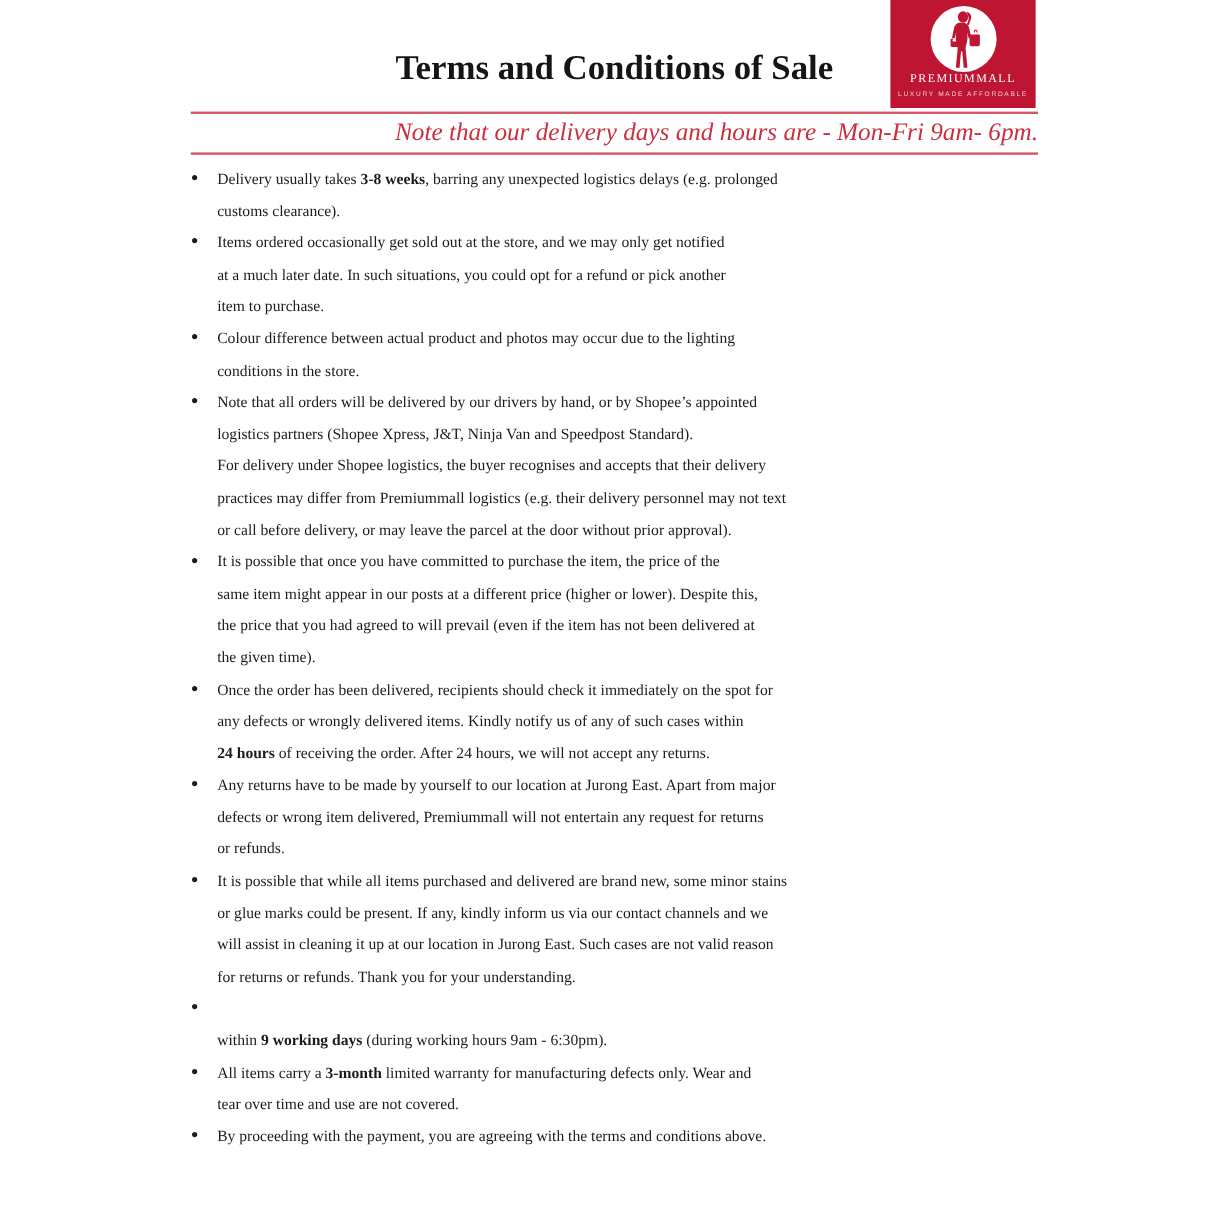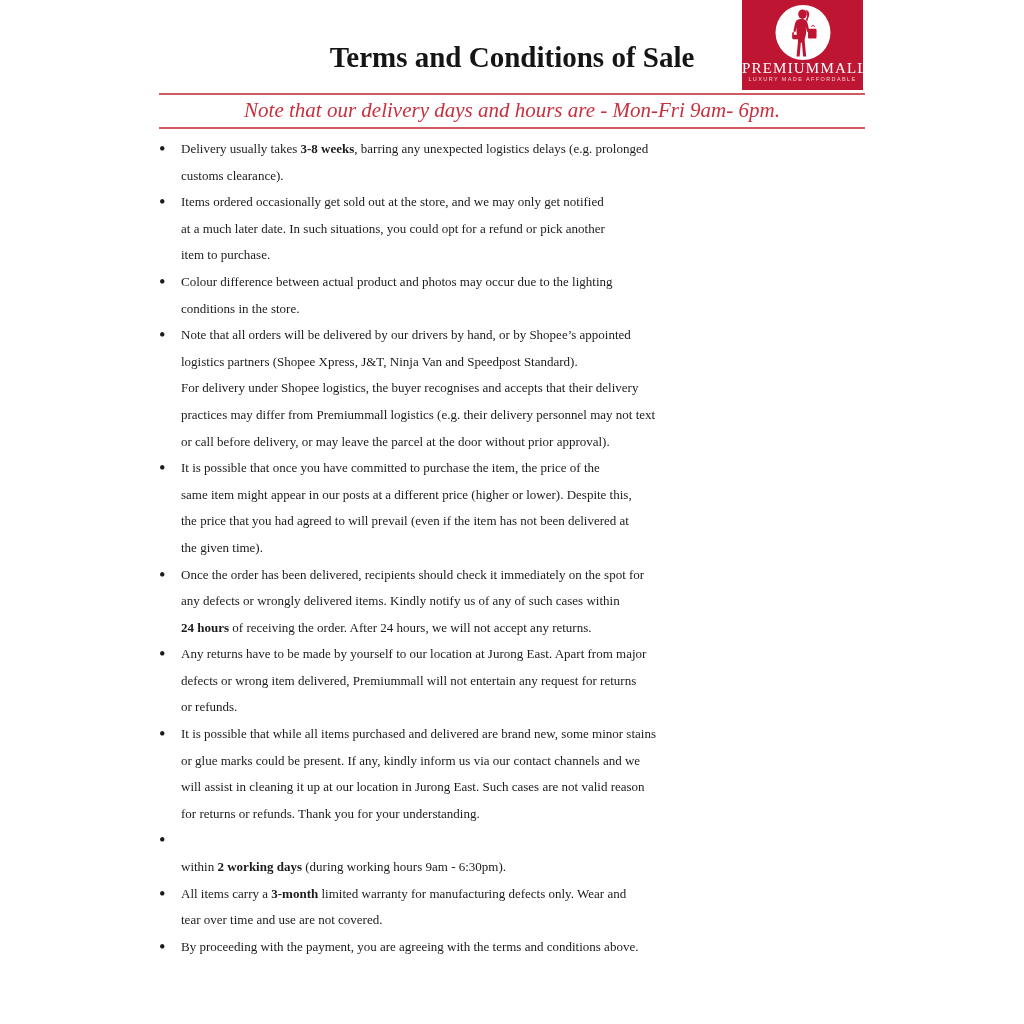--- a/index.html
+++ b/index.html
@@ -41,21 +41,21 @@
   .logo-circle svg {
     display: block;
     margin: 3px auto 0;
   }
   .logo-brand {
     position: absolute;
     top: 60px;
     left: 0;
     right: 0;
     color: #ffffff;
-    font-size: 15px;
+    font-size: 10px;
     letter-spacing: 1.2px;
     font-family: "Liberation Serif", serif;
     white-space: nowrap;
   }
   .logo-tagline {
     position: absolute;
     top: 76px;
     left: 0;
     right: 0;
     color: rgba(255, 235, 238, 0.85);
@@ -81,21 +81,21 @@
     margin: 0 auto;
     border-top: 2px solid #d25864;
   }
   .rule-top { margin-top: 19px; }
   .rule-bottom { margin-top: 0; }
 
   .notice {
     width: 706px;
     margin: 0 auto;
     padding: 3px 0 4px 0;
-    text-align: center;
+    text-align: right;
     font-style: italic;
     font-size: 21px;
     color: #c8303f;
   }
 
   
   .terms {
     width: 712px;
     margin: 7px auto 0;
     padding: 0;
@@ -160,18 +160,18 @@
 
   <ul class="terms">
       <li class="term-item"><span>Delivery usually takes </span><span class="b">3-8 weeks</span><span>, barring any unexpected logistics delays (e.g. prolonged</span><br><span>customs clearance).</span></li>
       <li class="term-item"><span>Items ordered occasionally get sold out at the store, and we may only get notified</span><br><span>at a much later date. In such situations, you could opt for a refund or pick another</span><br><span>item to purchase.</span></li>
       <li class="term-item"><span>Colour difference between actual product and photos may occur due to the lighting</span><br><span>conditions in the store.</span></li>
       <li class="term-item"><span>Note that all orders will be delivered by our drivers by hand, or by Shopee’s appointed</span><br><span>logistics partners (Shopee Xpress, J&amp;T, Ninja Van and Speedpost Standard).</span><br><span>For delivery under Shopee logistics, the buyer recognises and accepts that their delivery</span><br><span>practices may differ from Premiummall logistics (e.g. their delivery personnel may not text</span><br><span>or call before delivery, or may leave the parcel at the door without prior approval).</span></li>
       <li class="term-item"><span>It is possible that once you have committed to purchase the item, the price of the</span><br><span>same item might appear in our posts at a different price (higher or lower). Despite this,</span><br><span>the price that you had agreed to will prevail (even if the item has not been delivered at</span><br><span>the given time).</span></li>
       <li class="term-item"><span>Once the order has been delivered, recipients should check it immediately on the spot for</span><br><span>any defects or wrongly delivered items. Kindly notify us of any of such cases within</span><br><span class="b">24 hours</span><span> of receiving the order. After 24 hours, we will not accept any returns.</span></li>
       <li class="term-item"><span>Any returns have to be made by yourself to our location at Jurong East. Apart from major</span><br><span>defects or wrong item delivered, Premiummall will not entertain any request for returns</span><br><span>or refunds.</span></li>
       <li class="term-item"><span>It is possible that while all items purchased and delivered are brand new, some minor stains</span><br><span>or glue marks could be present. If any, kindly inform us via our contact channels and we</span><br><span>will assist in cleaning it up at our location in Jurong East. Such cases are not valid reason</span><br><span>for returns or refunds. Thank you for your understanding.</span></li>
-      <li class="term-item"><br><span>within </span><span class="b">2 working days</span><span> (during working hours 9am - 6:30pm).</span></li>
+      <li class="term-item"><br><span>within </span><span class="b">9 working days</span><span> (during working hours 9am - 6:30pm).</span></li>
       <li class="term-item"><span>All items carry a </span><span class="b">3-month</span><span> limited warranty for manufacturing defects only. Wear and</span><br><span>tear over time and use are not covered.</span></li>
       <li class="term-item"><span>By proceeding with the payment, you are agreeing with the terms and conditions above.</span></li>
     </ul>
 
 </div>
 
 </body></html>

